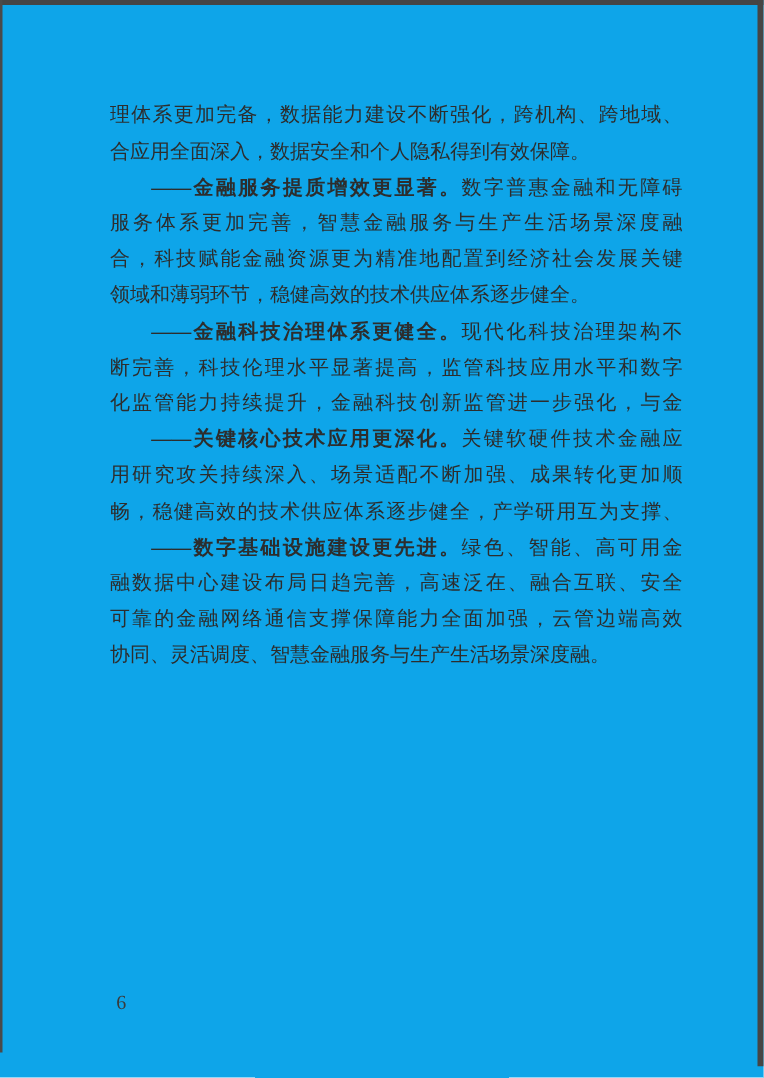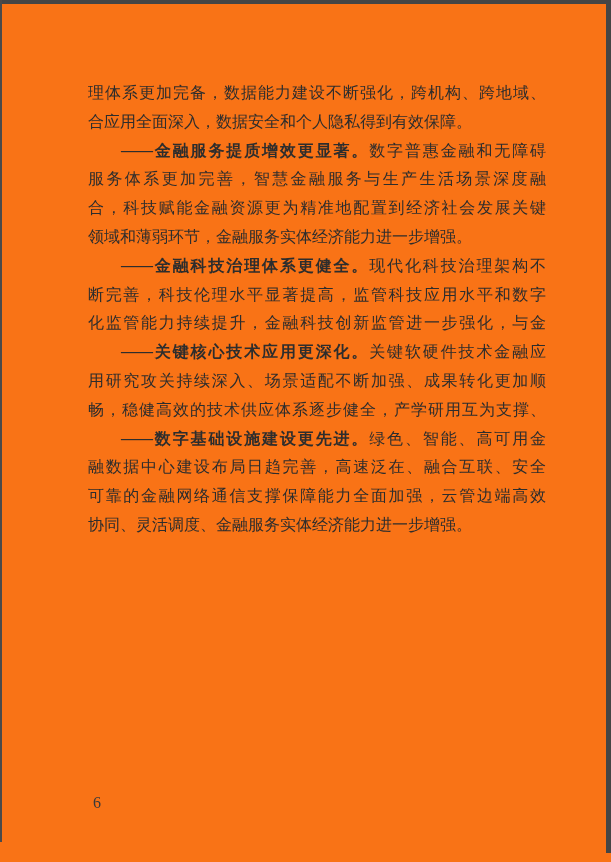--- a/index.html
+++ b/index.html
@@ -1,21 +1,21 @@
 <!DOCTYPE html>
 <html><head>
 <meta charset="utf-8">
 <style>
   * { margin: 0; padding: 0; box-sizing: border-box; }
   html, body { background: #ffffff; }
   .scan {
     position: relative;
     width: 611px;
     height: 862px;
-    background: #f97316;
+    background: #0ea5e9;
     overflow: hidden;
     font-family: "Liberation Serif", "DejaVu Serif", serif;
   }
   .edge-top {
     position: absolute; top: 0; left: 0;
     width: 611px; height: 4px;
     background: #454545;
   }
   .edge-left {
     position: absolute; top: 0; left: 0;
@@ -71,38 +71,38 @@
 
     <div>
       <div class="line full">理体系更加完备，数据能力建设不断强化，跨机构、跨地域、</div>
       <div class="line">合应用全面深入，数据安全和个人隐私得到有效保障。</div>
     </div>
 
     <div>
       <div class="line full indent"><span class="lead">——金融服务提质增效更显著。</span><span>数字普惠金融和无障碍</span></div>
       <div class="line full">服务体系更加完善，智慧金融服务与生产生活场景深度融</div>
       <div class="line full">合，科技赋能金融资源更为精准地配置到经济社会发展关键</div>
-      <div class="line">领域和薄弱环节，金融服务实体经济能力进一步增强。</div>
+      <div class="line">领域和薄弱环节，稳健高效的技术供应体系逐步健全。</div>
     </div>
 
     <div>
       <div class="line full indent"><span class="lead">——金融科技治理体系更健全。</span><span>现代化科技治理架构不</span></div>
       <div class="line full">断完善，科技伦理水平显著提高，监管科技应用水平和数字</div>
       <div class="line full">化监管能力持续提升，金融科技创新监管进一步强化，与金</div>
     </div>
 
     <div>
       <div class="line full indent"><span class="lead">——关键核心技术应用更深化。</span><span>关键软硬件技术金融应</span></div>
       <div class="line full">用研究攻关持续深入、场景适配不断加强、成果转化更加顺</div>
       <div class="line full">畅，稳健高效的技术供应体系逐步健全，产学研用互为支撑、</div>
     </div>
 
     <div>
       <div class="line full indent"><span class="lead">——数字基础设施建设更先进。</span><span>绿色、智能、高可用金</span></div>
       <div class="line full">融数据中心建设布局日趋完善，高速泛在、融合互联、安全</div>
       <div class="line full">可靠的金融网络通信支撑保障能力全面加强，云管边端高效</div>
-      <div class="line">协同、灵活调度、金融服务实体经济能力进一步增强。</div>
+      <div class="line">协同、灵活调度、智慧金融服务与生产生活场景深度融。</div>
     </div>
 
   </div>
 
   <div class="pagenum">6</div>
 </div>
 
 </body></html>

